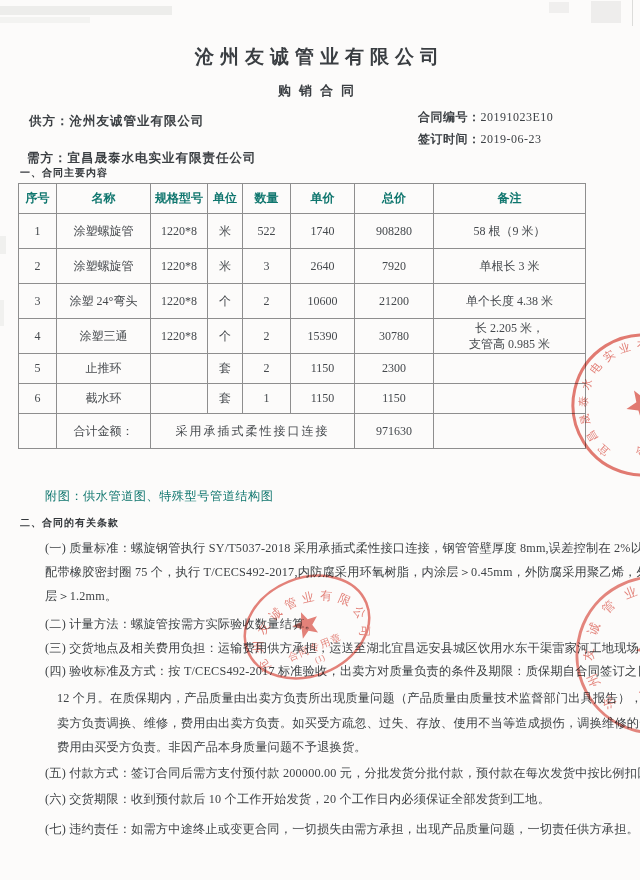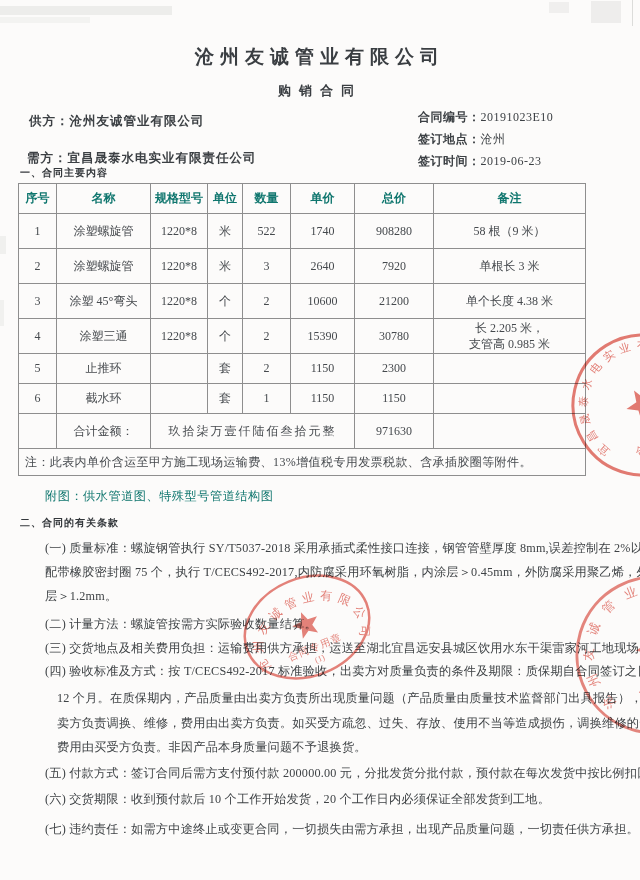--- a/index.html
+++ b/index.html
@@ -71,21 +71,20 @@
 <div class="artifact" style="left:0;top:300px;width:4px;height:26px;background:#f1f1ef;"></div>
 
 <div class="abs doc-title">沧州友诚管业有限公司</div>
 <div class="abs doc-subtitle">购销合同</div>
 
 <div class="abs party-line supplier-line"><span>供方：</span><span>沧州友诚管业有限公司</span></div>
 <div class="abs party-line buyer-line"><span>需方：</span><span>宜昌晟泰水电实业有限责任公司</span></div>
 
 <div class="abs right-info">
   <div class="ri-row"><span class="ri-label">合同编号：</span><span>20191023E10</span></div>
-  <div class="ri-row"><span class="ri-label">签订地点：</span><span>沧州</span></div>
   <div class="ri-row"><span class="ri-label">签订时间：</span><span>2019-06-23</span></div>
 </div>
 
 <div class="abs section-title sec1">一、合同主要内容</div>
 
 <table class="contract-table">
   <colgroup>
     <col style="width:38px">
       <col style="width:94px">
       <col style="width:57px">
@@ -121,21 +120,21 @@
     <td>涂塑螺旋管</td>
     <td>1220*8</td>
     <td>米</td>
     <td>3</td>
     <td>2640</td>
     <td>7920</td>
     <td>单根长 3 米</td>
   </tr>
   <tr class="h35">
     <td>3</td>
-    <td>涂塑 45°弯头</td>
+    <td>涂塑 24°弯头</td>
     <td>1220*8</td>
     <td>个</td>
     <td>2</td>
     <td>10600</td>
     <td>21200</td>
     <td>单个长度 4.38 米</td>
   </tr>
   <tr class="h35">
     <td>4</td>
     <td>涂塑三通</td>
@@ -163,26 +162,23 @@
     <td></td>
     <td>套</td>
     <td>1</td>
     <td>1150</td>
     <td>1150</td>
     <td></td>
   </tr>
   <tr class="h35">
     <td></td>
     <td>合计金额：</td>
-    <td class="words-cell" colspan="4">玖拾柒万壹仟陆佰叁拾元整</td>
+    <td class="words-cell" colspan="4">采用承插式柔性接口连接</td>
     <td>971630</td>
     <td></td>
-  </tr>
-  <tr class="h27">
-    <td class="note-cell" colspan="8">注：此表内单价含运至甲方施工现场运输费、13%增值税专用发票税款、含承插胶圈等附件。</td>
   </tr>
 </tbody>
   </table>
 
 <div class="abs attachment">附图：供水管道图、特殊型号管道结构图</div>
 <div class="abs section-title sec2">二、合同的有关条款</div>
 
 <div class="clause-line" style="top:539px">(一) 质量标准：螺旋钢管执行 SY/T5037-2018 采用承插式柔性接口连接，钢管管壁厚度 8mm,误差控制在 2%以内，</div>
 <div class="clause-line" style="top:563px">配带橡胶密封圈 75 个，执行 T/CECS492-2017,内防腐采用环氧树脂，内涂层＞0.45mm，外防腐采用聚乙烯，外涂</div>
 <div class="clause-line" style="top:587px">层＞1.2mm。</div>

